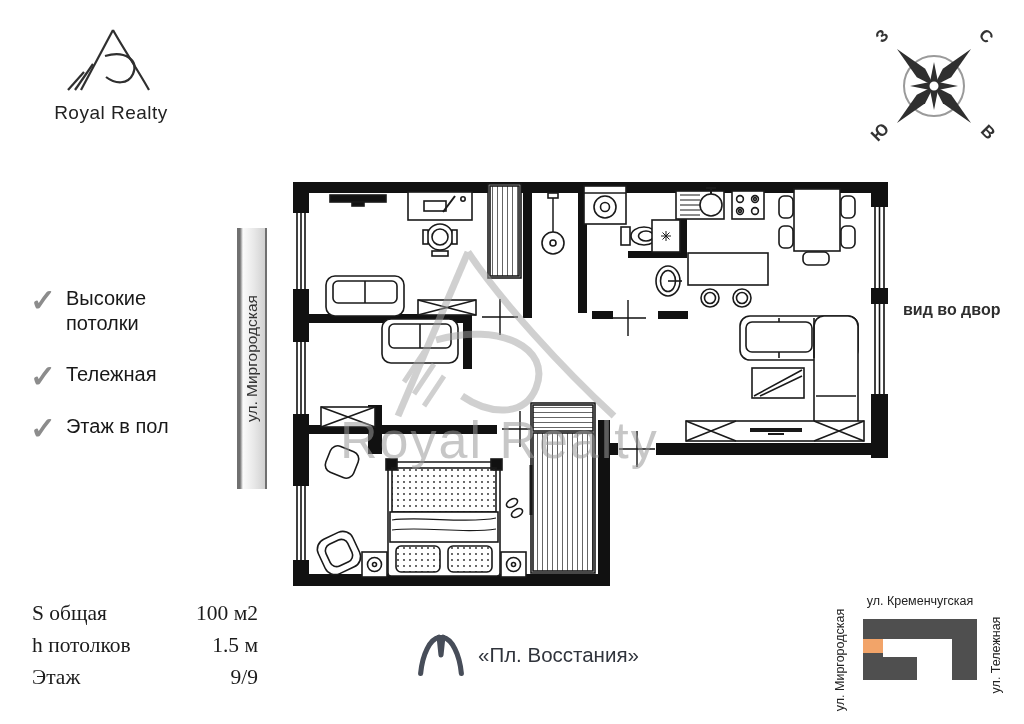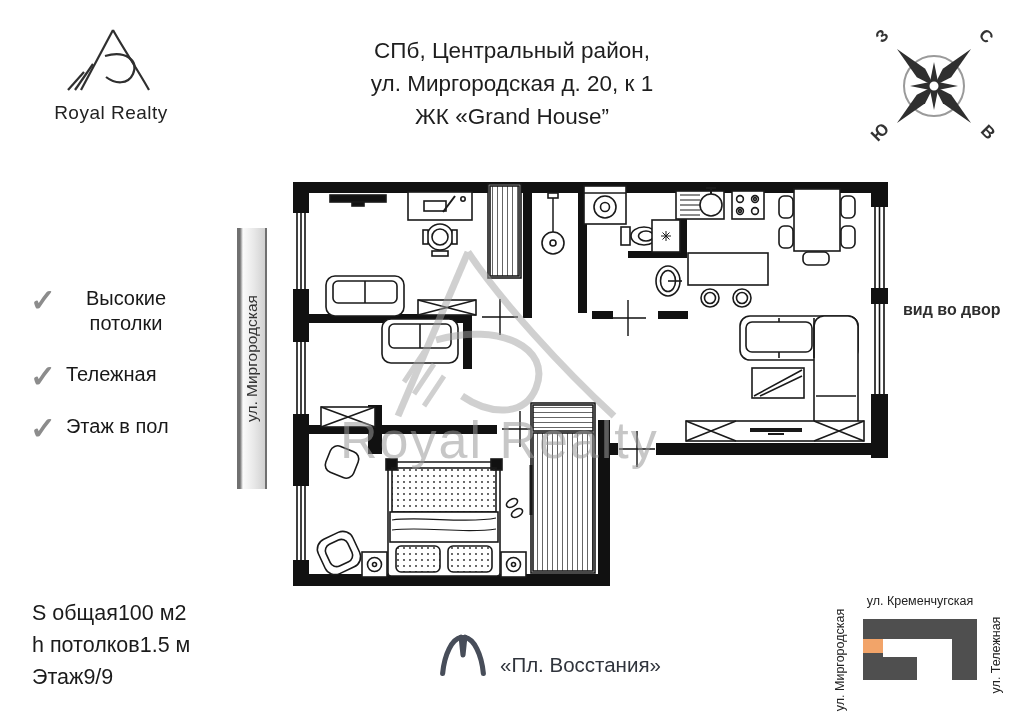--- a/index.html
+++ b/index.html
@@ -9,37 +9,37 @@
 
   
   #brand{left:26px;top:24px;width:170px;text-align:center;}
   #brand .brand-text{font-size:19px;letter-spacing:.5px;color:#222;margin-top:2px;}
   #title{left:212px;top:34px;width:600px;text-align:center;font-size:22.5px;line-height:33px;color:#1e1e1e;}
 
   
   #features{left:30px;top:286px;width:200px;}
   .feat{display:flex;align-items:flex-start;margin-bottom:26px;}
   .check{font-size:31px;line-height:26px;color:#8c8c8c;font-weight:700;margin-right:10px;transform:translateY(2px);}
-  .feat-label{font-size:20px;line-height:25px;color:#181818;max-width:120px;text-align:center;}
+  .feat-label{font-size:20px;line-height:25px;color:#181818;max-width:120px;}
 
   
   #street-bar{left:237px;top:228px;width:30px;height:261px;
      background:linear-gradient(90deg,#707070 0,#707070 3px,#fbfbfb 6px,#e9e9e9 55%,#d2d2d2 92%,#707070 calc(100% - 3px),#707070 100%);
      display:flex;align-items:center;justify-content:center;}
   #street-bar span{writing-mode:vertical-rl;transform:rotate(180deg);font-size:15.5px;color:#333;white-space:nowrap;}
 
   
   #view-label{left:903px;top:301px;font-size:16px;color:#2e2e2e;font-weight:bold;}
 
   
   #stats{left:32px;top:601px;width:226px;font-size:21.5px;color:#1b1b1b;}
-  .stat-row{display:flex;justify-content:flex-start;margin-bottom:7px;}
-
-  
-  #metro{left:438px;top:630px;display:flex;align-items:flex-end;}
+  .stat-row{display:flex;justify-content:space-between;margin-bottom:7px;font-family:Liberation Serif, serif;}
+
+  
+  #metro{left:416px;top:630px;display:flex;align-items:center;}
   #metro-text{margin-left:12px;font-size:20.5px;line-height:27px;color:#30343c;}
 
   
   svg text{font-family:"Liberation Sans",sans-serif;}
 </style>
 </head>
 <body>
 
 <div id="page">
 
@@ -49,25 +49,20 @@
         <path d="M62 6 L30 66"></path>
         <path d="M24 66 L42 40"></path>
           <path d="M17 66 L33 48"></path>
         <path d="M62 6 C 72 24 88 48 98 66"></path>
         <path d="M54 32 C 74 26 88 36 82 50 C 77 61 64 60 55 53"></path>
       </g>
     </svg>
     <div class="brand-text">Royal Realty</div>
   </div>
 
-  <div class="abs" id="title">
-    <div>СПб, Центральный район,</div>
-    <div>ул. Миргородская д. 20, к 1</div>
-    <div>ЖК «Grand House”</div>
-  </div>
 
   <svg class="abs" style="left:862px;top:22px;" width="144" height="124" viewBox="0 0 144 124">
     <circle cx="72" cy="64" r="30" fill="none" stroke="#9a9a9a" stroke-width="2"></circle>
     <g fill="#2f2f2f">
       <polygon points="109,27 89.2,55.2 72,64 80.8,46.8"></polygon>
       <polygon points="35,27 54.8,55.2 72,64 63.2,46.8"></polygon>
       <polygon points="35,101 54.8,72.8 72,64 63.2,81.2"></polygon>
       <polygon points="109,101 89.2,72.8 72,64 80.8,81.2"></polygon>
       <polygon points="72,40 76,60 72,64 68,60"></polygon>
       <polygon points="72,88 76,68 72,64 68,68"></polygon>

